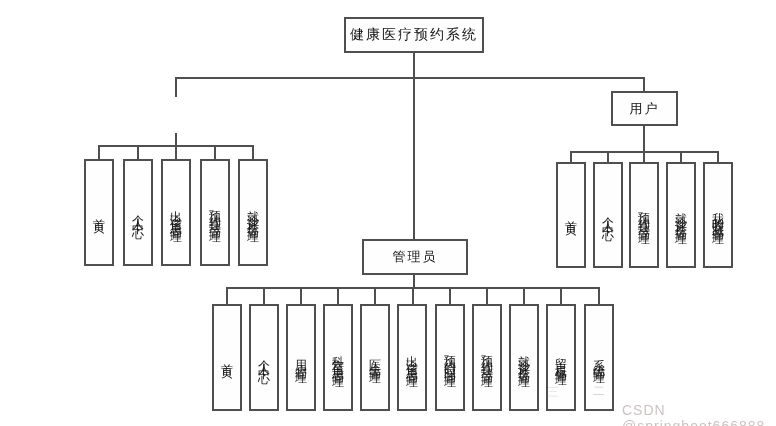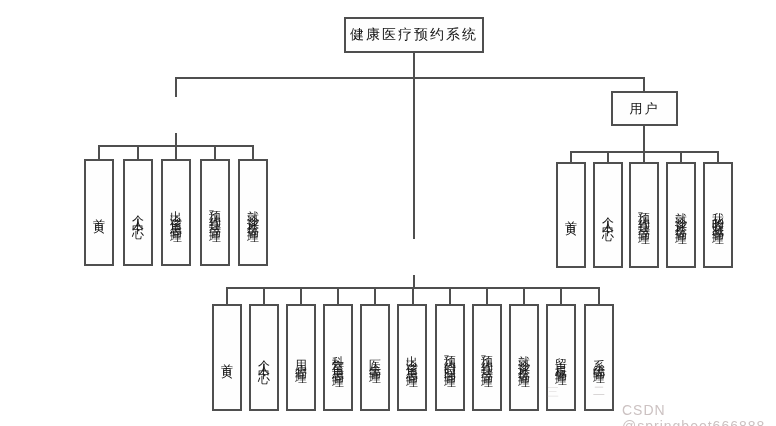--- a/index.html
+++ b/index.html
@@ -98,20 +98,21 @@
   <div class="vline" style="left:455px; top:287px; height:17px;"></div>
   <div class="vline" style="left:492px; top:287px; height:17px;"></div>
   <div class="vline" style="left:529px; top:287px; height:17px;"></div>
   <div class="vline" style="left:567px; top:287px; height:17px;"></div>
 
   <div class="box root" style="left:313px; top:17px; width:140px; height:36px;">健康医疗预约系统</div>
 
 
   <div class="box" style="left:580px; top:91px; width:67px; height:35px;text-align:center;">用户</div>
 
+  <div class="box" style="left:331px; top:239px; width:106px; height:36px;">管理员</div>
 
   <div class="vbox" style="left:53px;  top:159px; width:30px; height:107px;">首页</div>
   <div class="vbox" style="left:92px;  top:159px; width:30px; height:107px;">个人中心</div>
   <div class="vbox" style="left:130px; top:159px; width:30px; height:107px;">出诊信息管理</div>
   <div class="vbox" style="left:169px; top:159px; width:30px; height:107px;">预约挂号管理</div>
   <div class="vbox" style="left:207px; top:159px; width:30px; height:107px;">就诊评价管理</div>
 
   <div class="vbox" style="left:525px; top:162px; width:30px; height:106px;">首页</div>
   <div class="vbox" style="left:562px; top:162px; width:30px; height:106px;">个人中心</div>
   <div class="vbox" style="left:598px; top:162px; width:30px; height:106px;">预约挂号管理</div>

